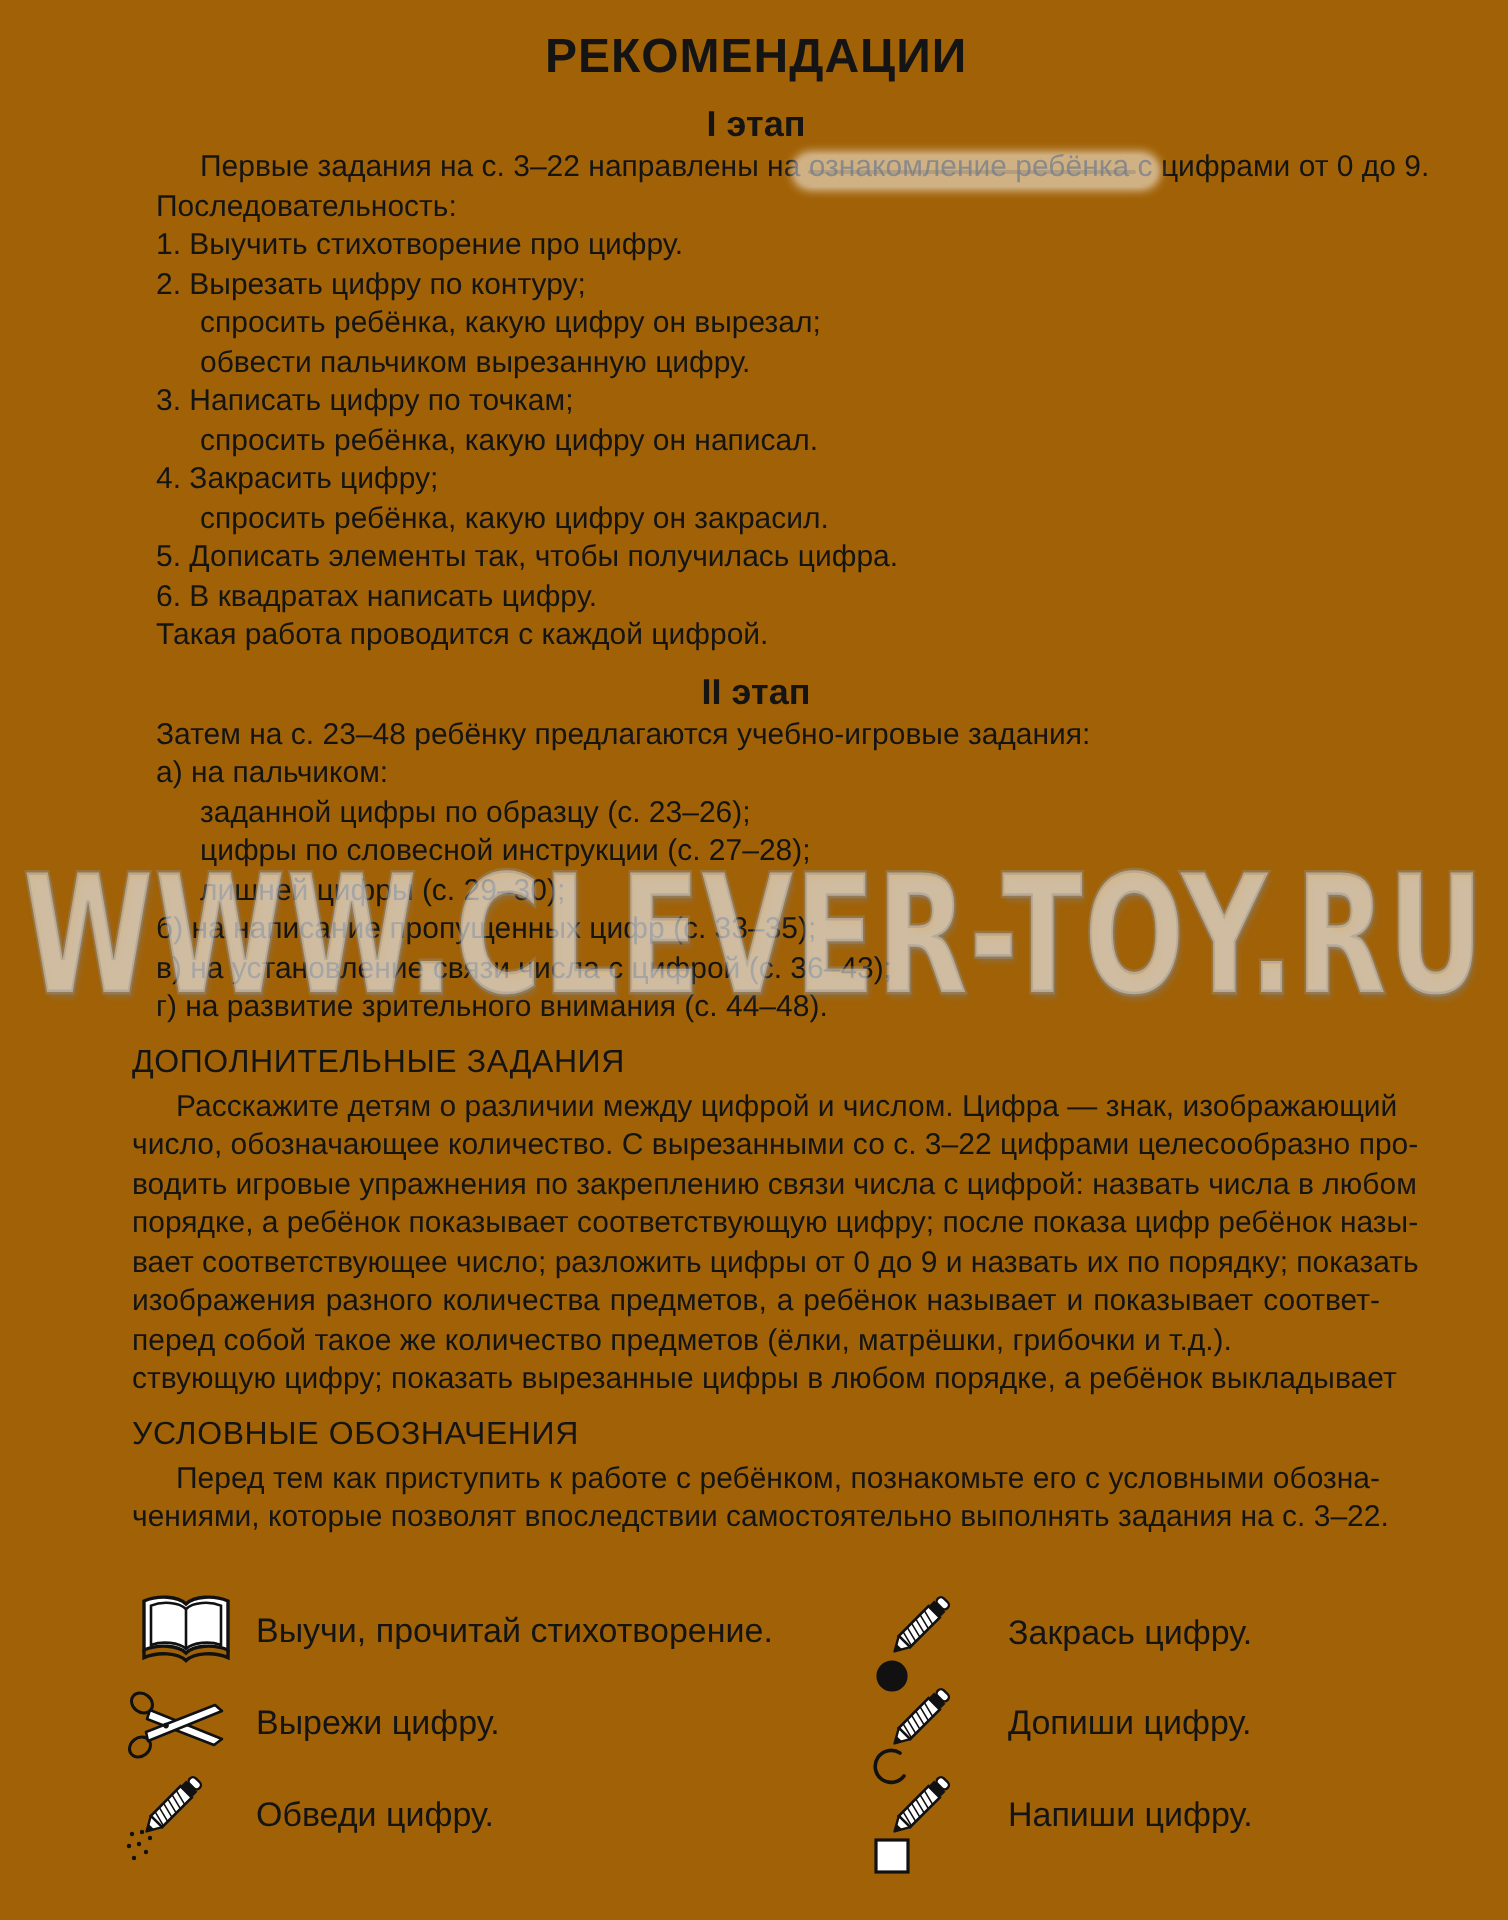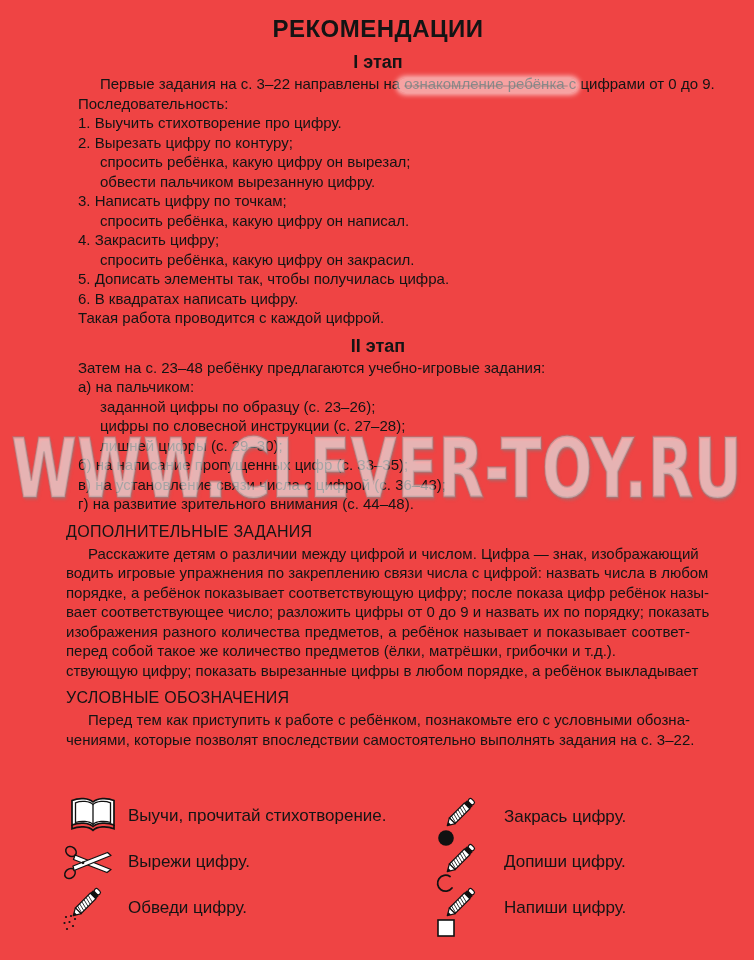--- a/index.html
+++ b/index.html
@@ -1,19 +1,19 @@
 <!DOCTYPE html>
 <html><head>
 <meta charset="utf-8">
 <style>
   html,body{margin:0;padding:0;background:#fff;}
   .page{
     position:relative;
     width:754px;height:960px;
-    background:#ef4444;
+    background:#a16207;
     font-family:"Liberation Sans","DejaVu Sans",sans-serif;
     color:#141414;
     overflow:hidden;
   }
   .content{
     position:absolute;
     left:66px;top:0;width:624px;
     font-size:15px;line-height:19.5px;
   }
   h1.title{
@@ -93,20 +93,21 @@
     <div class="line">а) на пальчиком:</div>
     <div class="line cont">заданной цифры по образцу (с. 23–26);</div>
     <div class="line cont">цифры по словесной инструкции (с. 27–28);</div>
     <div class="line cont">лишней цифры (с. 29–30);</div>
     <div class="line">б) на написание пропущенных цифр (с. 33–35);</div>
     <div class="line">в) на установление связи числа с цифрой (с. 36–43);</div>
     <div class="line">г) на развитие зрительного внимания (с. 44–48).</div>
 
     <h3 class="sect">ДОПОЛНИТЕЛЬНЫЕ ЗАДАНИЯ</h3>
     <div class="pline ind just">Расскажите детям о различии между цифрой и числом. Цифра — знак, изображающий</div>
+    <div class="pline just">число, обозначающее количество. С вырезанными со с. 3–22 цифрами целесообразно про-</div>
     <div class="pline just">водить игровые упражнения по закреплению связи числа с цифрой: назвать числа в любом</div>
     <div class="pline just">порядке, а ребёнок показывает соответствующую цифру; после показа цифр ребёнок назы-</div>
     <div class="pline just">вает соответствующее число; разложить цифры от 0 до 9 и назвать их по порядку; показать</div>
     <div class="pline just">изображения разного количества предметов, а ребёнок называет и показывает соответ-</div>
     <div class="pline">перед собой такое же количество предметов (ёлки, матрёшки, грибочки и т.д.).</div>
     <div class="pline just">ствующую цифру; показать вырезанные цифры в любом порядке, а ребёнок выкладывает</div>
 
     <h3 class="sect">УСЛОВНЫЕ ОБОЗНАЧЕНИЯ</h3>
     <div class="pline ind just">Перед тем как приступить к работе с ребёнком, познакомьте его с условными обозна-</div>
     <div class="pline just">чениями, которые позволят впоследствии самостоятельно выполнять задания на с. 3–22.</div>

